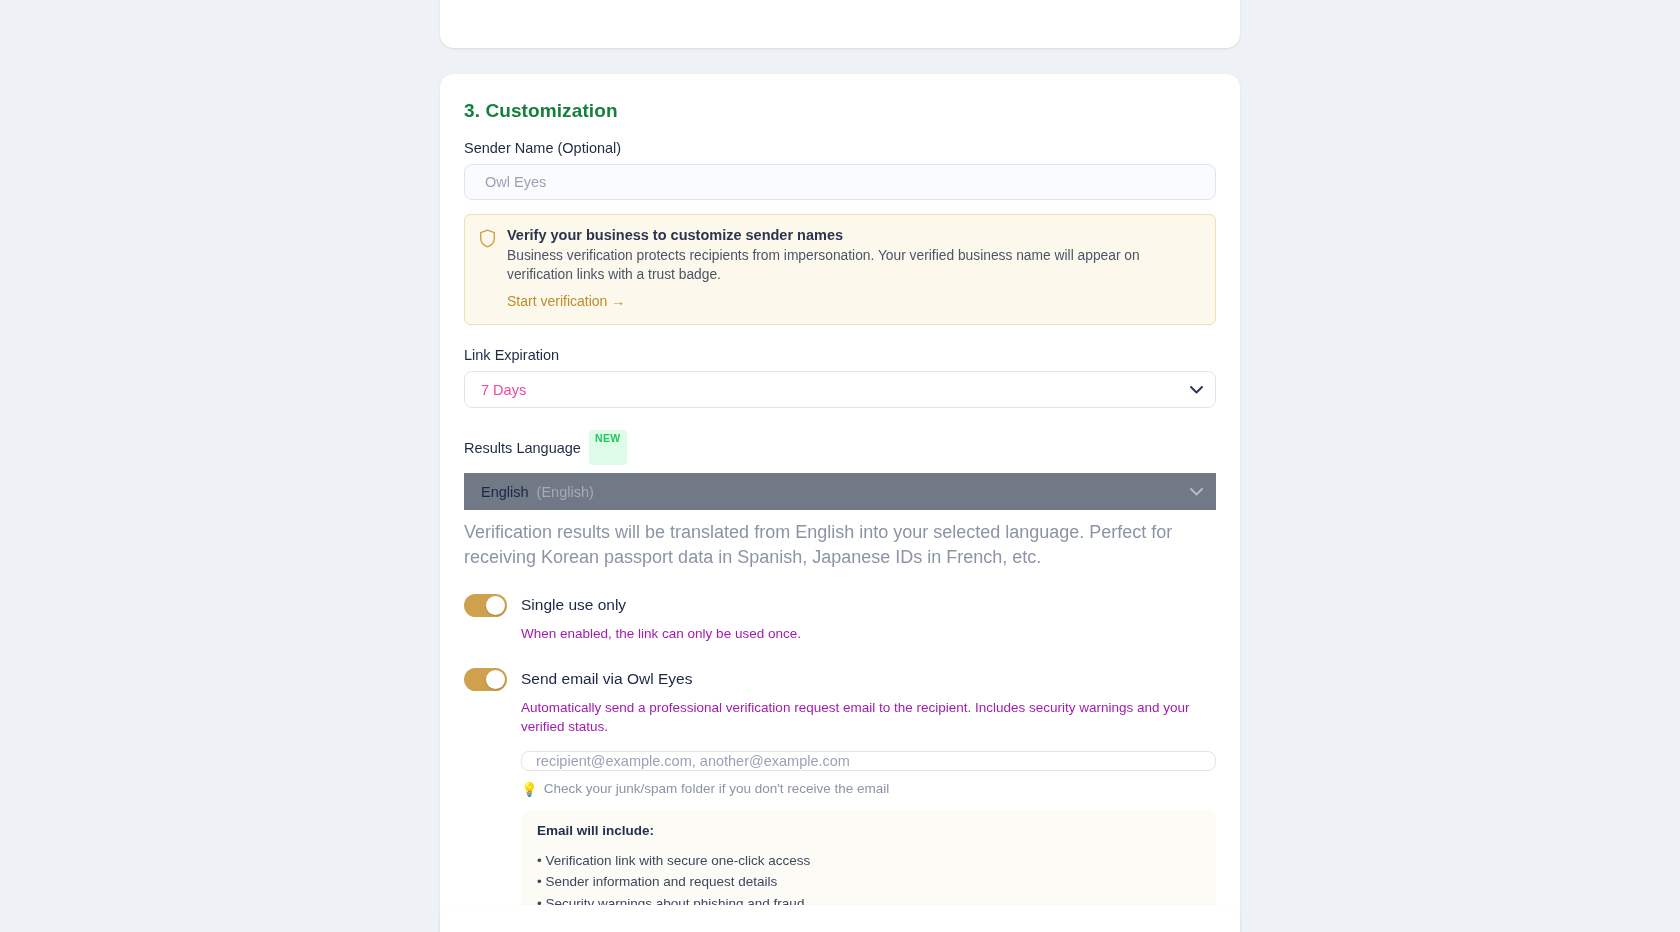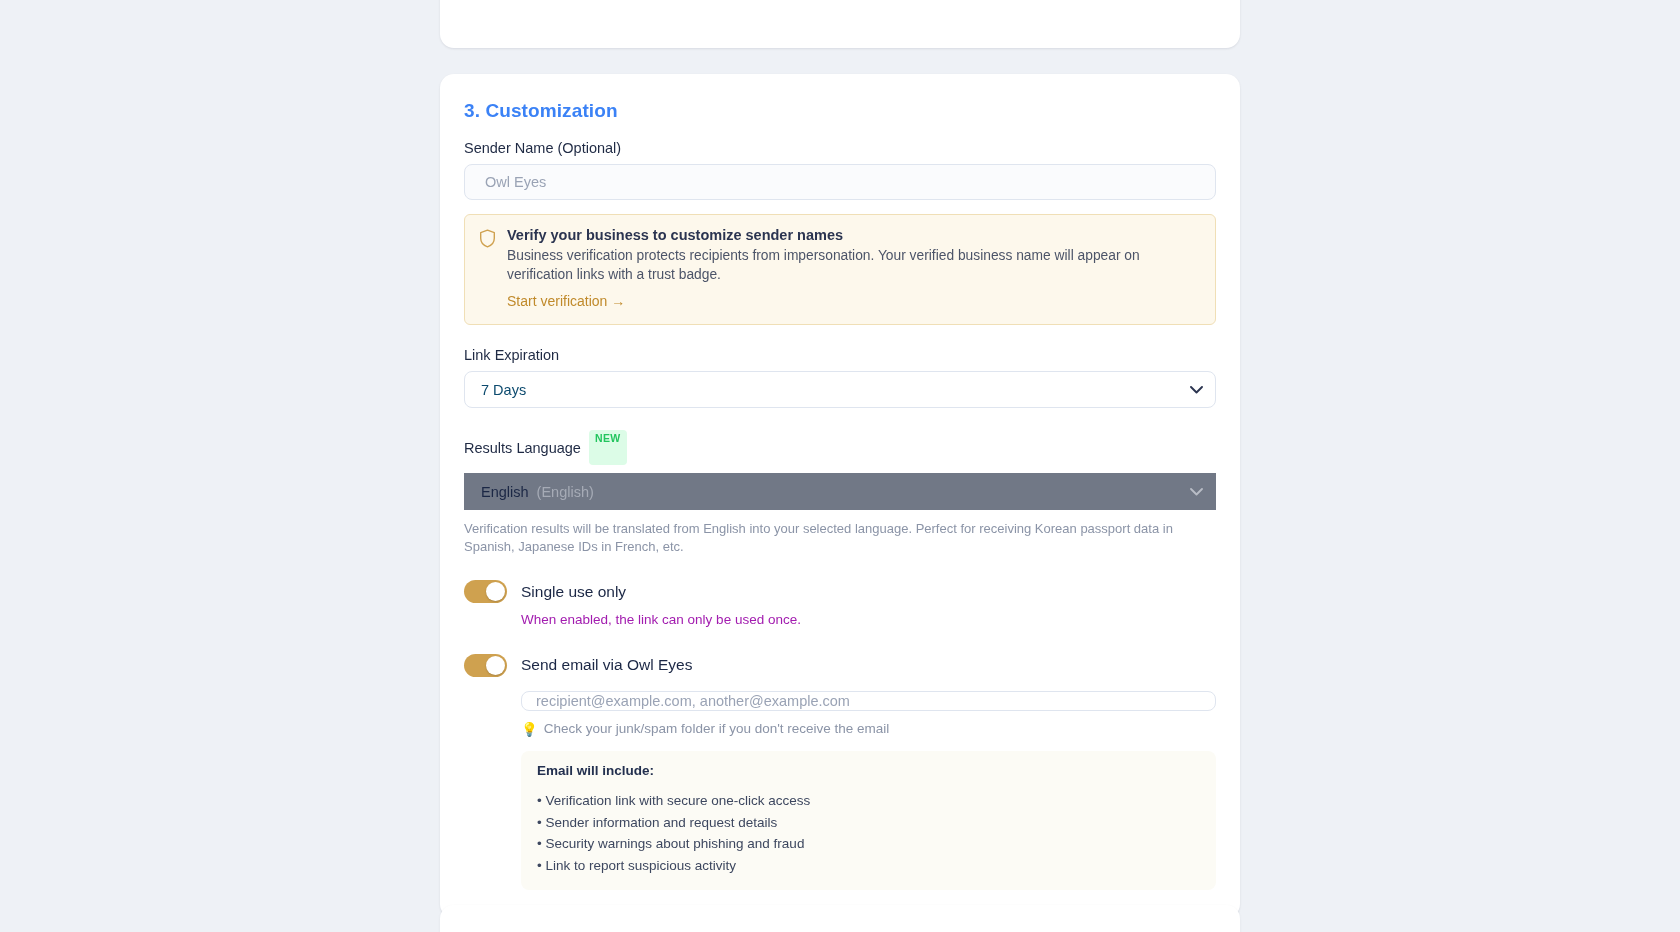--- a/index.html
+++ b/index.html
@@ -45,21 +45,21 @@
   .card-main {
     position: absolute;
     top: 74px;
     left: 0;
     width: 800px;
     padding: 26px 24px 28px 24px;
   }
   .section-title {
     font-size: 19px;
     font-weight: bold;
-    color: #3b82f6;
+    color: #15803d;
     margin: 0 0 18px 0;
     letter-spacing: .1px;
   }
   .field-label {
     font-size: 14.5px;
     font-weight: bold;
     color: #1f2a44;
     margin-bottom: 8px;
     display: flex;
     align-items: center;
@@ -117,21 +117,21 @@
   
   .spacer-22 { height: 22px; }
   .select-wrap { position: relative; width: 100%; }
   .select-box {
     width: 100%;
     height: 37px;
     border: 1px solid #dfe5ef;
     border-radius: 8px;
     background: #ffffff;
     font-size: 14.5px;
-    color: #0c4a6e;
+    color: #ec4899;
     padding: 0 34px 0 16px;
     display: flex;
     align-items: center;
     cursor: pointer;
     font-family: "Liberation Sans", sans-serif;
   }
   .chev {
     position: absolute;
     right: 13px;
     top: 50%;
@@ -155,21 +155,21 @@
     color: #22c55e;
     font-size: 10.5px;
     font-weight: bold;
     letter-spacing: .4px;
     padding: 2px 6px 20px 6px;
     border-radius: 4px;
     line-height: 1.25;
   }
   .help-text {
     margin-top: 10px;
-    font-size: 13px;
+    font-size: 18px;
     color: #8b94a7;
     line-height: 1.38;
     max-width: 710px;
   }
 
   
   .toggle-row {
     display: flex;
     align-items: center;
     gap: 14px;
@@ -336,20 +336,21 @@
       </div>
       <div class="toggle-desc">When enabled, the link can only be used once.</div>
 
       
       <div class="toggle-row">
         <div class="toggle">
           <div class="knob"></div>
         </div>
         <div class="toggle-label">Send email via Owl Eyes</div>
       </div>
+      <div class="toggle-desc">Automatically send a professional verification request email to the recipient. Includes security warnings and your verified status.</div>
 
       <div class="email-block">
         <input class="email-input" type="text" placeholder="recipient@example.com, another@example.com" style="">
 
         <div class="hint">
           <span>💡</span>
           <span>Check your junk/spam folder if you don't receive the email</span>
         </div>
 
         <div class="include-box">

